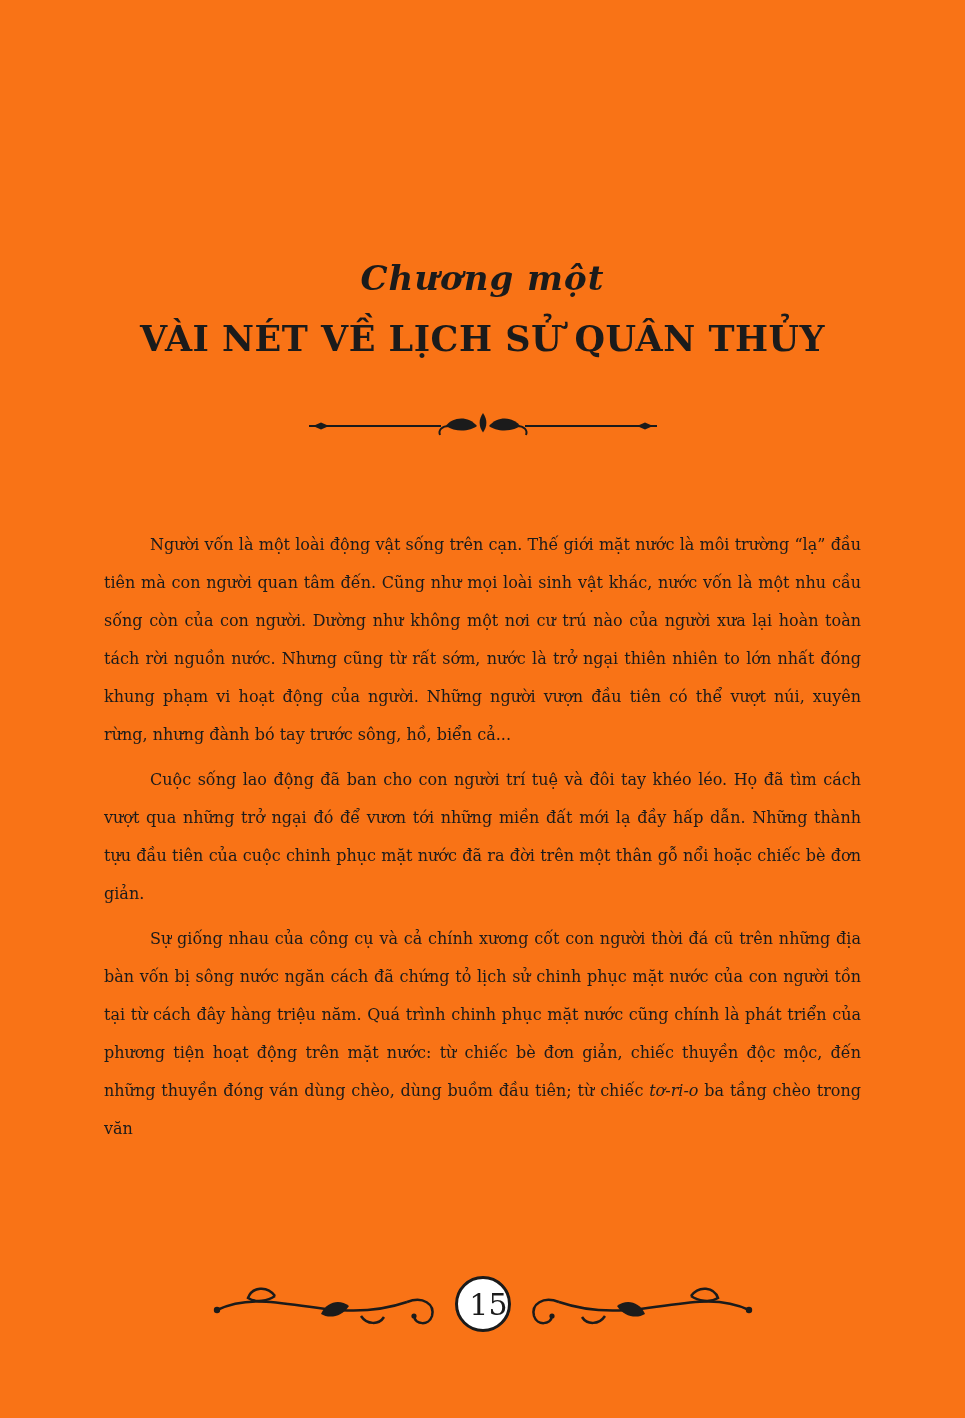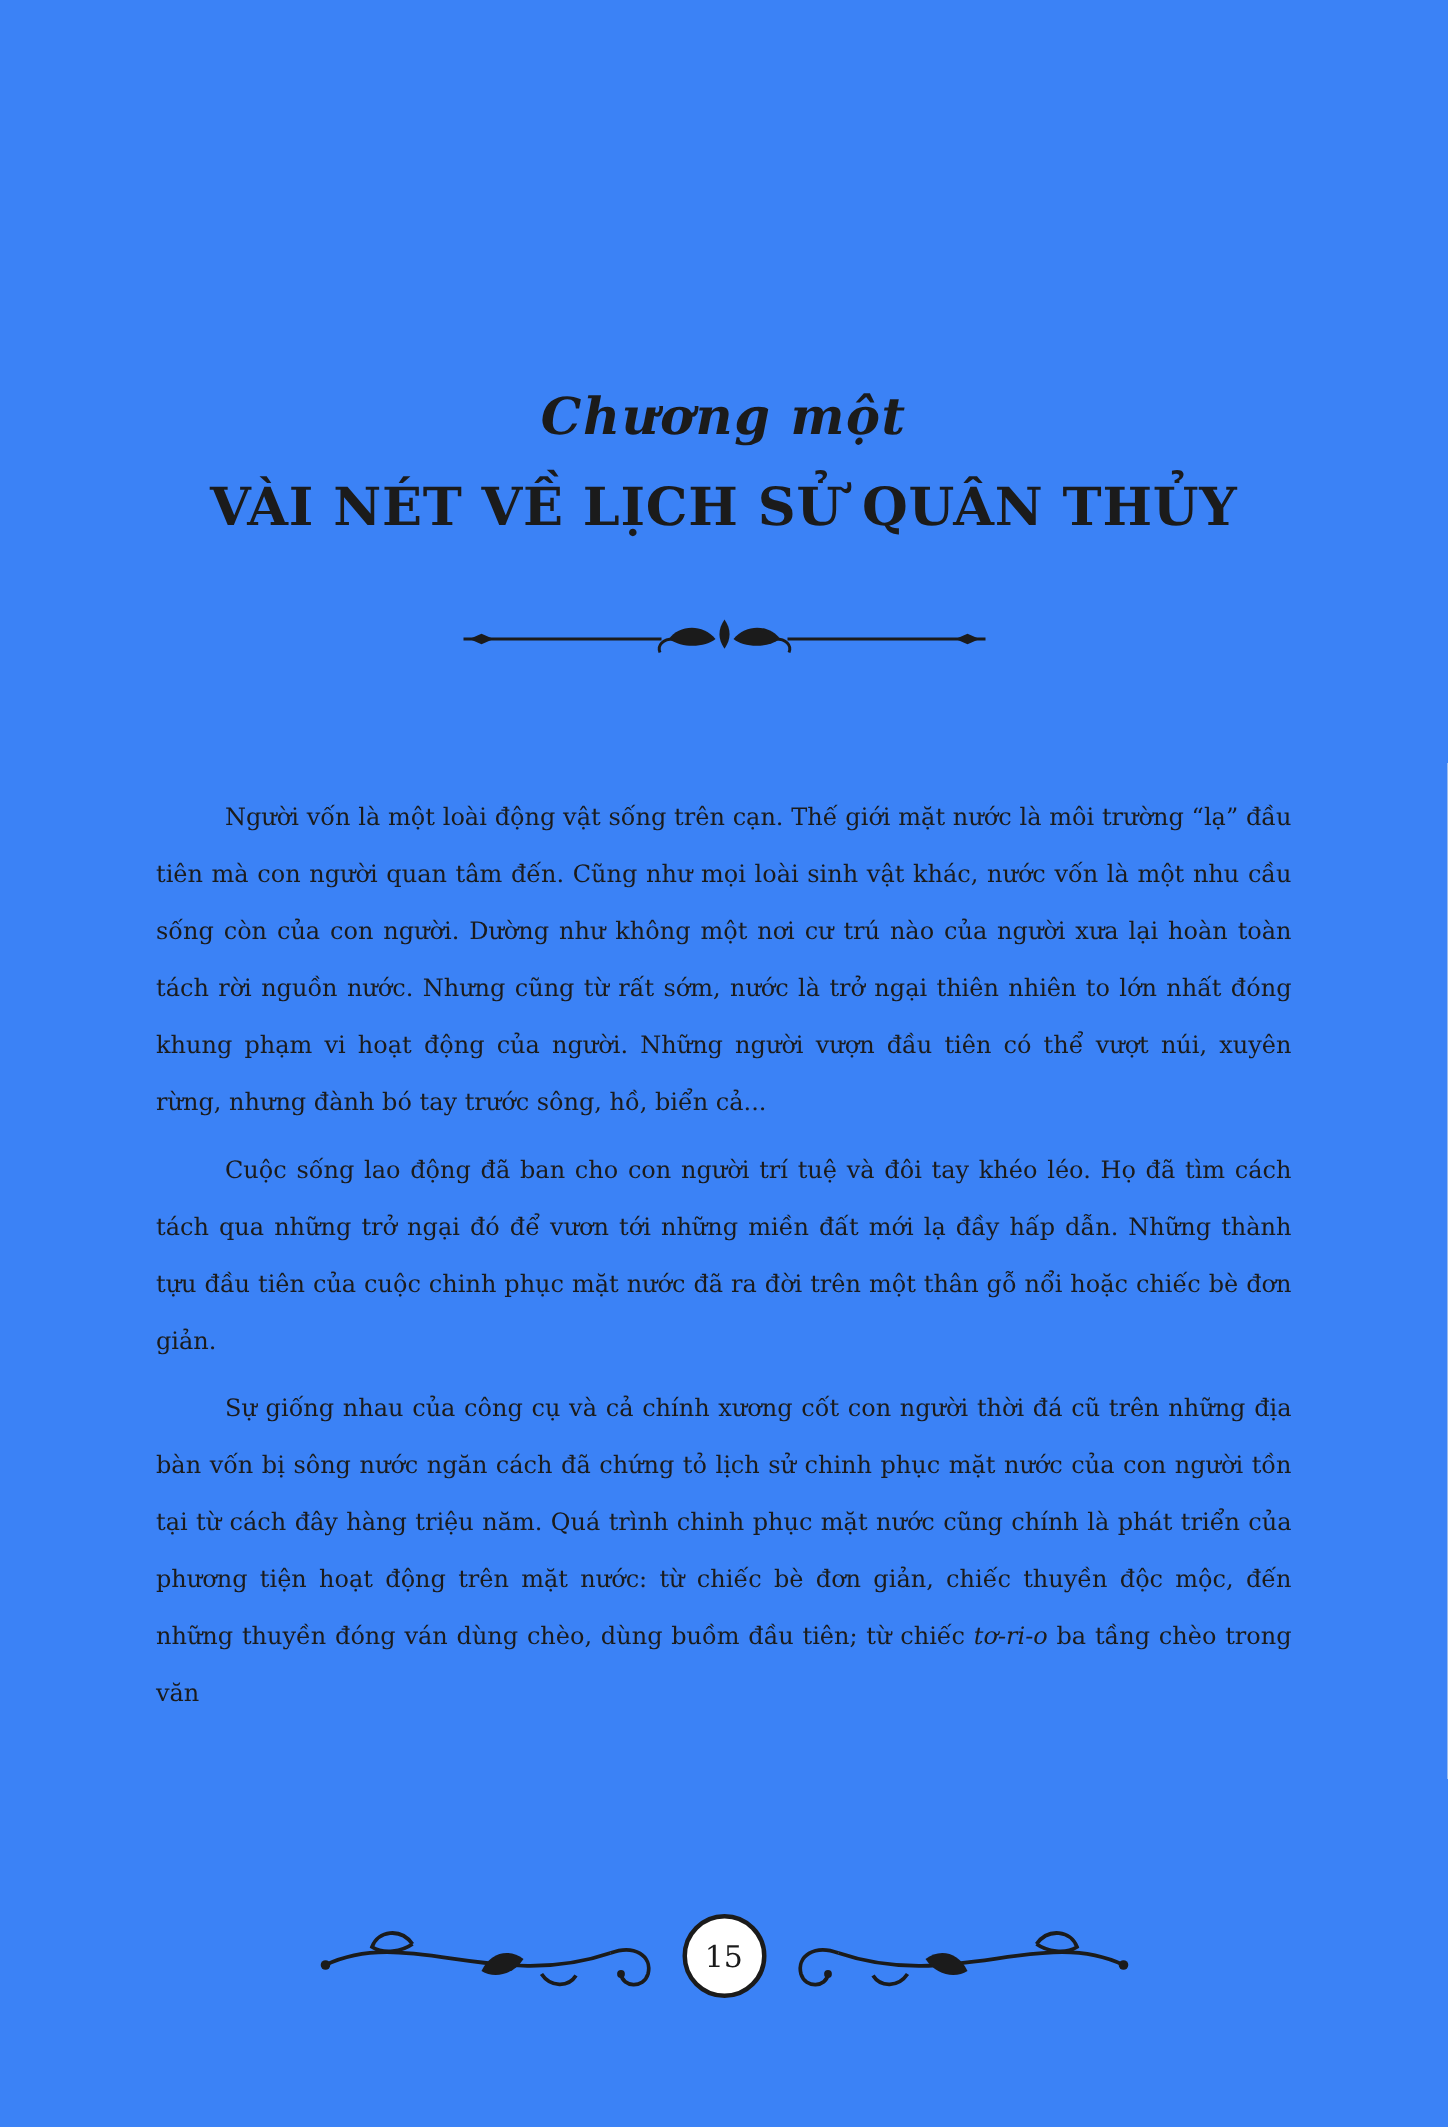--- a/index.html
+++ b/index.html
@@ -5,21 +5,21 @@
   html, body {
     margin: 0;
     padding: 0;
     background: #e8e8e8;
   }
   .page {
     position: relative;
     width: 965px;
     height: 1418px;
     margin: 0 auto;
-    background: #3b82f6;
+    background: #f97316;
     font-family: "DejaVu Serif", "Liberation Serif", serif;
     color: #1b1b1b;
     overflow: hidden;
   }
   .chapter-label {
     position: absolute;
     top: 258px;
     left: 0;
     width: 100%;
     text-align: center;
@@ -81,22 +81,22 @@
   .flourish.mirrored {
     transform: scaleX(-1);
   }
   .page-number-circle {
     width: 56px;
     height: 56px;
     border: 3px solid #1b1b1b;
     border-radius: 50%;
     display: flex;
     align-items: center;
-    justify-content: center;
-    font-size: 20px;
+    justify-content: flex-end;
+    font-size: 30px;
     box-sizing: border-box;
     background: #ffffff;
   }
 </style>
 </head>
 <body>
 
 <div class="page">
 
   <div class="chapter-label">Chương một</div>
@@ -118,21 +118,21 @@
         <path d="M350 20 l-8 -3.5 -8 3.5 8 3.5 z"></path>
         <path d="M180 7 c -4.5 6.5 -4.5 13 0 19.5 c 4.5 -6.5 4.5 -13 0 -19.5 z"></path>
         <path d="M174 20 c -9 -11 -25 -9 -31 0 c 10 7 25 5 31 0 z"></path>
         <path d="M186 20 c 9 -11 25 -9 31 0 c -10 7 -25 5 -31 0 z"></path>
       </g>
     </svg>
   </div>
 
   <div class="body-text" id="paragraphs">
       <p><span>Người vốn là một loài động vật sống trên cạn. Thế giới mặt nước là môi trường “lạ” đầu tiên mà con người quan tâm đến. Cũng như mọi loài sinh vật khác, nước vốn là một nhu cầu sống còn của con người. Dường như không một nơi cư trú nào của người xưa lại hoàn toàn tách rời nguồn nước. Nhưng cũng từ rất sớm, nước là trở ngại thiên nhiên to lớn nhất đóng khung phạm vi hoạt động của người. Những người vượn đầu tiên có thể vượt núi, xuyên rừng, nhưng đành bó tay trước sông, hồ, biển cả...</span></p>
-      <p><span>Cuộc sống lao động đã ban cho con người trí tuệ và đôi tay khéo léo. Họ đã tìm cách tách qua những trở ngại đó để vươn tới những miền đất mới lạ đầy hấp dẫn. Những thành tựu đầu tiên của cuộc chinh phục mặt nước đã ra đời trên một thân gỗ nổi hoặc chiếc bè đơn giản.</span></p>
+      <p><span>Cuộc sống lao động đã ban cho con người trí tuệ và đôi tay khéo léo. Họ đã tìm cách vượt qua những trở ngại đó để vươn tới những miền đất mới lạ đầy hấp dẫn. Những thành tựu đầu tiên của cuộc chinh phục mặt nước đã ra đời trên một thân gỗ nổi hoặc chiếc bè đơn giản.</span></p>
       <p><span>Sự giống nhau của công cụ và cả chính xương cốt con người thời đá cũ trên những địa bàn vốn bị sông nước ngăn cách đã chứng tỏ lịch sử chinh phục mặt nước của con người tồn tại từ cách đây hàng triệu năm. Quá trình chinh phục mặt nước cũng chính là phát triển của phương tiện hoạt động trên mặt nước: từ chiếc bè đơn giản, chiếc thuyền độc mộc, đến những thuyền đóng ván dùng chèo, dùng buồm đầu tiên; từ chiếc </span><em>tơ-ri-o</em><span> ba tầng chèo trong văn</span></p>
     </div>
 
   <div class="page-footer">
     <svg class="flourish" viewBox="0 0 240 64" aria-hidden="true">
       <g stroke="#1b1b1b" stroke-width="2.5" fill="none">
         <path d="M6 38 C 60 12, 120 56, 196 30"></path>
         <path d="M196 30 c 16 -6 28 2 25 14 c -3 10 -17 9 -18 0"></path>
         <path d="M64 24 c -8 -11 -23 -9 -27 2 c 8 5 20 3 27 -2"></path>
         <path d="M150 44 c 6 9 18 9 23 1"></path>

